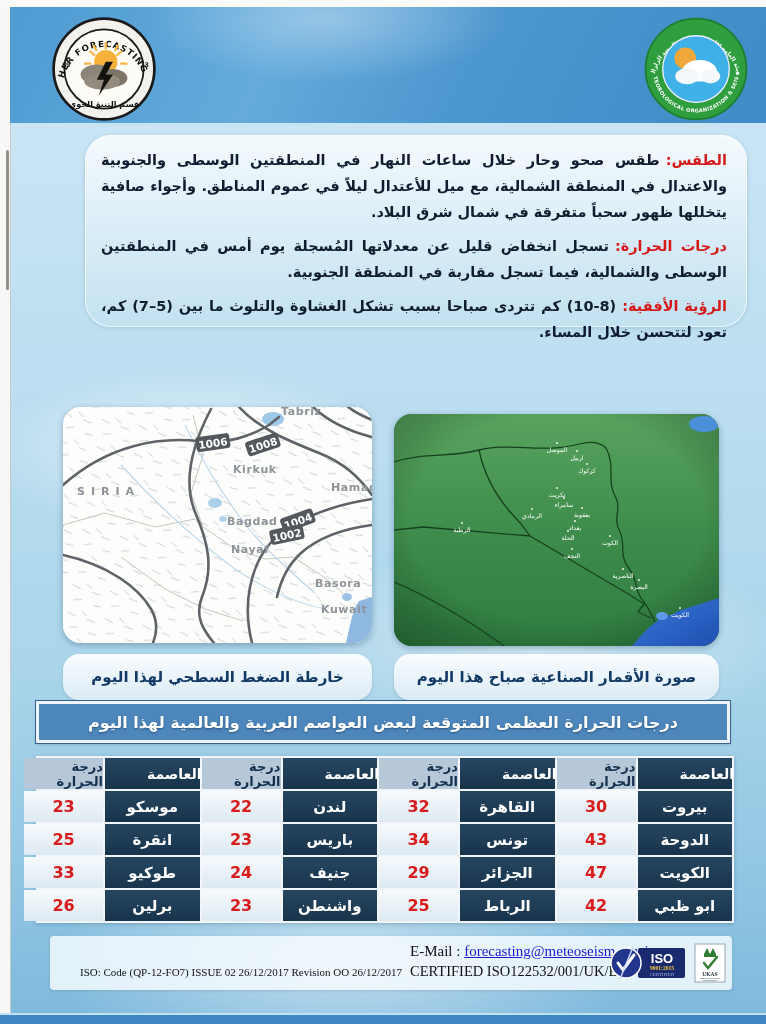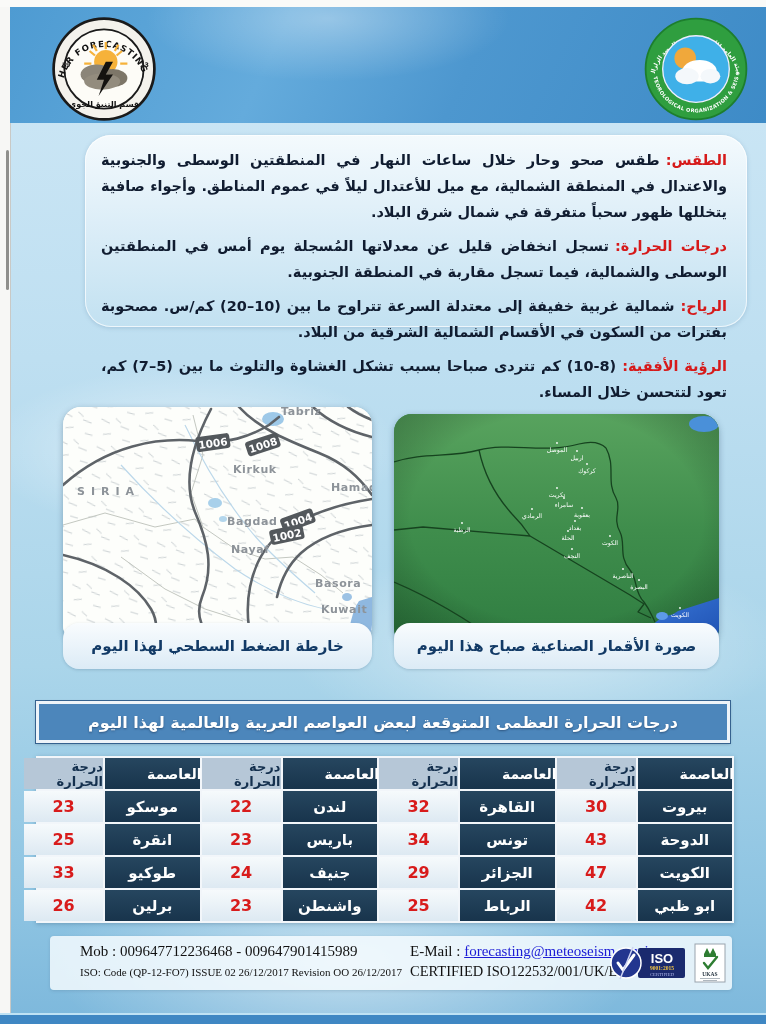--- a/index.html
+++ b/index.html
@@ -34,21 +34,21 @@
     direction:rtl;padding:12px 20px 8px 16px;box-sizing:border-box;
     color:#101c30;font-weight:bold;font-size:14.5px;line-height:26px;text-align:justify;}
   .fbox p{margin:0 0 8px 0;}
   .lbl{color:#d61a1a;margin-left:6px;}
 
   
   .map-panel{position:absolute;border-radius:18px;overflow:hidden;box-shadow:0 2px 6px rgba(30,60,90,.35);}
   .map-press{left:63px;top:407px;width:309px;height:236px;background:#fdfefc;}
   .map-sat{left:394px;top:414px;width:325px;height:232px;background:#3c8a4a;}
   .map-panel svg{display:block;width:100%;height:100%;}
-  .cap{position:absolute;top:623px;height:46px;border-radius:16px;
+  .cap{position:absolute;top:654px;height:46px;border-radius:16px;
     background:linear-gradient(180deg,#f9fcfe,#dcebf6);box-shadow:0 1px 3px rgba(60,90,120,.25);
     color:#123a66;font-weight:bold;font-size:15px;display:flex;align-items:center;justify-content:center;direction:rtl;}
   .cap-press{left:63px;width:309px;}
   .cap-sat{left:394px;width:325px;}
 
   
   .banner{position:absolute;left:36px;top:701px;width:694px;height:42px;box-sizing:border-box;
     background:linear-gradient(180deg,#5b90c2,#47809f0);background-color:#4c86bb;
     border:3px solid #eef4f9;box-shadow:0 0 0 1px #35628f,0 1px 3px rgba(0,0,0,.25);
     color:#fff;font-weight:bold;font-size:16px;display:flex;align-items:center;justify-content:center;direction:rtl;
@@ -136,21 +136,20 @@
         <ellipse cx="64" cy="62" rx="19" ry="12" fill="#fff"></ellipse>
         <ellipse cx="50" cy="68" rx="13" ry="9" fill="#f4f8fb"></ellipse>
         <ellipse cx="76" cy="68" rx="11" ry="8" fill="#f4f8fb"></ellipse>
       </g>
     </svg>
   </div>
 
   <div class="fbox">
     <p><span class="lbl">الطقس:</span><span>طقس صحو وحار خلال ساعات النهار في المنطقتين الوسطى والجنوبية والاعتدال في المنطقة الشمالية، مع ميل للأعتدال ليلاً في عموم المناطق. وأجواء صافية يتخللها ظهور سحباً متفرقة في شمال شرق البلاد.</span></p>
     <p><span class="lbl">درجات الحرارة:</span><span>تسجل انخفاض قليل عن معدلاتها المُسجلة يوم أمس في المنطقتين الوسطى والشمالية، فيما تسجل مقاربة في المنطقة الجنوبية.</span></p>
-    <p><span class="lbl">الرياح:</span><span>شمالية غربية خفيفة إلى معتدلة السرعة تتراوح ما بين (10–20) كم/س. مصحوبة بفترات من السكون في الأقسام الشمالية الشرقية من البلاد.</span></p>
     <p><span class="lbl">الرؤية الأفقية:</span><span>(8-10) كم تتردى صباحا بسبب تشكل الغشاوة والتلوث ما بين (5–7) كم، تعود لتتحسن خلال المساء.</span></p>
   </div>
 
   <div class="map-panel map-press">
     <svg viewBox="0 0 309 236" preserveAspectRatio="none">
       <defs>
         <pattern id="barbs" width="38" height="28" patternUnits="userSpaceOnUse" patternTransform="rotate(10)">
           <path d="M2,5 l9,3 M6,20 l8,-2 M22,9 l9,2 M26,22 l8,1 M16,2 l6,4" stroke="#a3adb3" stroke-width="1" fill="none"></path>
         </pattern>
       </defs>
@@ -338,21 +337,20 @@
     <div class="cell-tmp">42</div>
     <div class="cell-cap">الرباط</div>
     <div class="cell-tmp">25</div>
     <div class="cell-cap">واشنطن</div>
     <div class="cell-tmp">23</div>
     <div class="cell-cap">برلين</div>
     <div class="cell-tmp">26</div>
   </div>
 
   <div class="footer">
-    <div class="f-line1">Mob : 009647712236468 - 009647901415989</div>
     <div class="f-line2">ISO: Code (QP-12-FO7)   ISSUE 02   26/12/2017 Revision   OO   26/12/2017</div>
     <div class="f-email"><span>E-Mail : </span><a href="#">forecasting@meteoseism.gov.iq</a></div>
     <div class="f-cert">CERTIFIED ISO122532/001/UK/En</div>
 
     <svg class="badge-iso" width="80" height="44" viewBox="0 0 80 44">
       <rect x="30" y="7" width="47" height="30" rx="2" fill="#1a2a6e"></rect>
       <text x="54" y="22" fill="#fff" font-size="13" font-weight="bold" text-anchor="middle" font-family="Liberation Sans, sans-serif">ISO</text>
       <text x="54" y="29" fill="#f4c542" font-size="5.5" font-weight="bold" text-anchor="middle">9001:2015</text>
       <text x="54" y="34.5" fill="#aab4e8" font-size="4.8" text-anchor="middle">CERTIFIED</text>
       <circle cx="18" cy="22" r="15" fill="#23368f" stroke="#fff" stroke-width="1.5"></circle>

